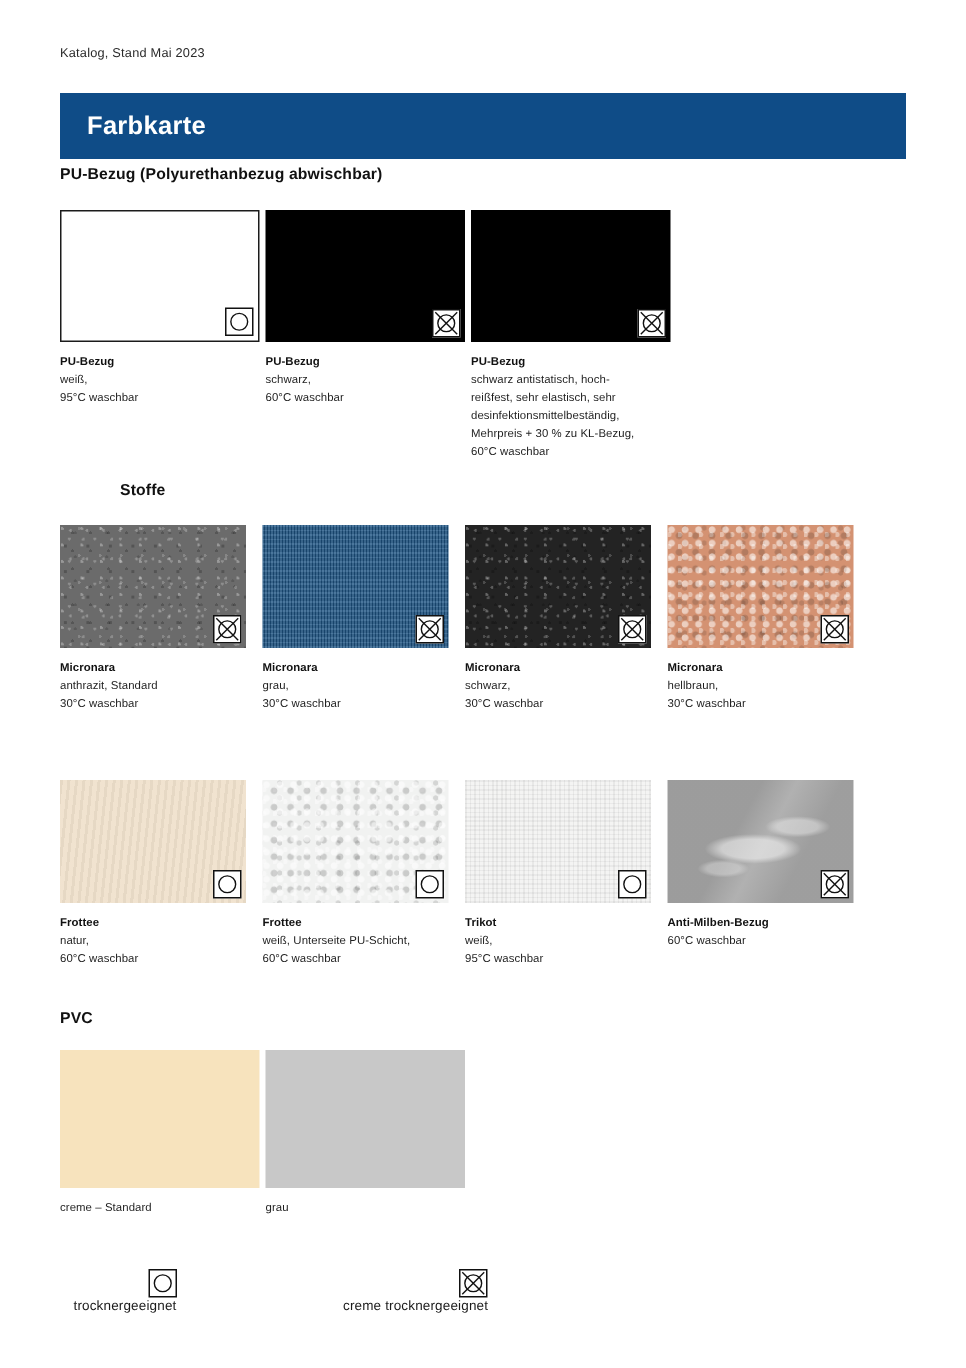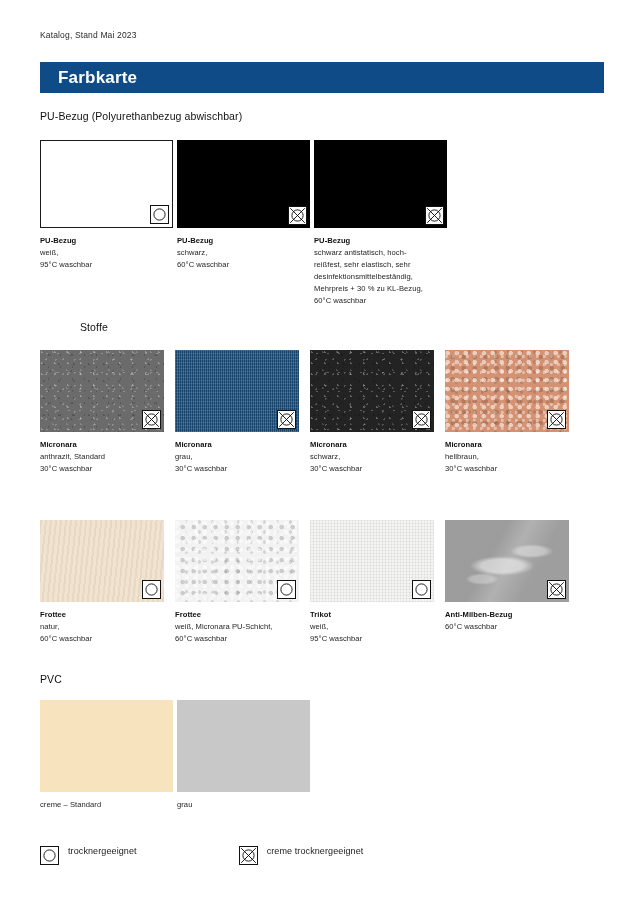--- a/index.html
+++ b/index.html
@@ -33,41 +33,41 @@
     color: #2a2a2a;
     white-space: nowrap;
   }
 
   
   .title-bar {
     position: absolute;
     left: 40px;
     top: 62px;
     width: 564px;
-    height: 31px;
+    height: 44px;
     background: #0f4c87;
   }
   .title-bar-text {
     position: absolute;
     left: 18px;
     top: 50%;
     transform: translateY(-50%);
     color: #ffffff;
     font-size: 17px;
     font-weight: bold;
     letter-spacing: 0.2px;
     white-space: nowrap;
   }
 
   
   .section-heading {
     position: absolute;
     left: 40px;
     font-size: 10.5px;
-    font-weight: normal;
+    font-weight: bold;
     color: #111111;
     letter-spacing: 0.1px;
     white-space: nowrap;
   }
   .section-heading.h-pu     { top: 110px; }
   .section-heading.h-stoffe { top: 321px; margin-left: 40px; }
   .section-heading.h-pvc    { top: 673px; }
 
   
   .swatch-row {
@@ -184,22 +184,23 @@
   
   .legend {
     position: absolute;
     left: 40px;
     top: 846px;
     display: flex;
     align-items: center;
   }
   .legend-entry {
     display: flex;
-    align-items: flex-start;
+    align-items: flex-end;
     white-space: nowrap;
+    flex-direction: column;
   }
   .legend-entry.second { margin-left: 102px; }
   .legend-icon {
     width: 19px;
     height: 19px;
     background: #ffffff;
     border: 1px solid #111111;
     box-sizing: border-box;
     flex: 0 0 auto;
   }
@@ -369,21 +370,21 @@
         <div class="swatch-chip" style="width: 124px; height: 82px; background: rgb(241, 242, 241);">
           <div class="tex tex-terry"></div>
           <div class="care-icon" title="trocknergeeignet">
             <svg viewBox="0 0 20 20">
               <circle cx="10" cy="10" r="6.6" fill="none" stroke="#111111" stroke-width="1.1"></circle>
             </svg>
           </div>
         </div>
         <div class="caption">
           <span class="cap-title">Frottee</span>
-          <span class="cap-line">weiß, Micronara PU-Schicht,</span>
+          <span class="cap-line">weiß, Unterseite PU-Schicht,</span>
           <span class="cap-line">60°C waschbar</span>
         </div>
       </div>
       <div class="swatch-item" style="left: 270px; width: 124px;">
         <div class="swatch-chip" style="width: 124px; height: 82px; background: rgb(244, 244, 243);">
           <div class="tex tex-knit"></div>
           <div class="care-icon" title="trocknergeeignet">
             <svg viewBox="0 0 20 20">
               <circle cx="10" cy="10" r="6.6" fill="none" stroke="#111111" stroke-width="1.1"></circle>
             </svg>

